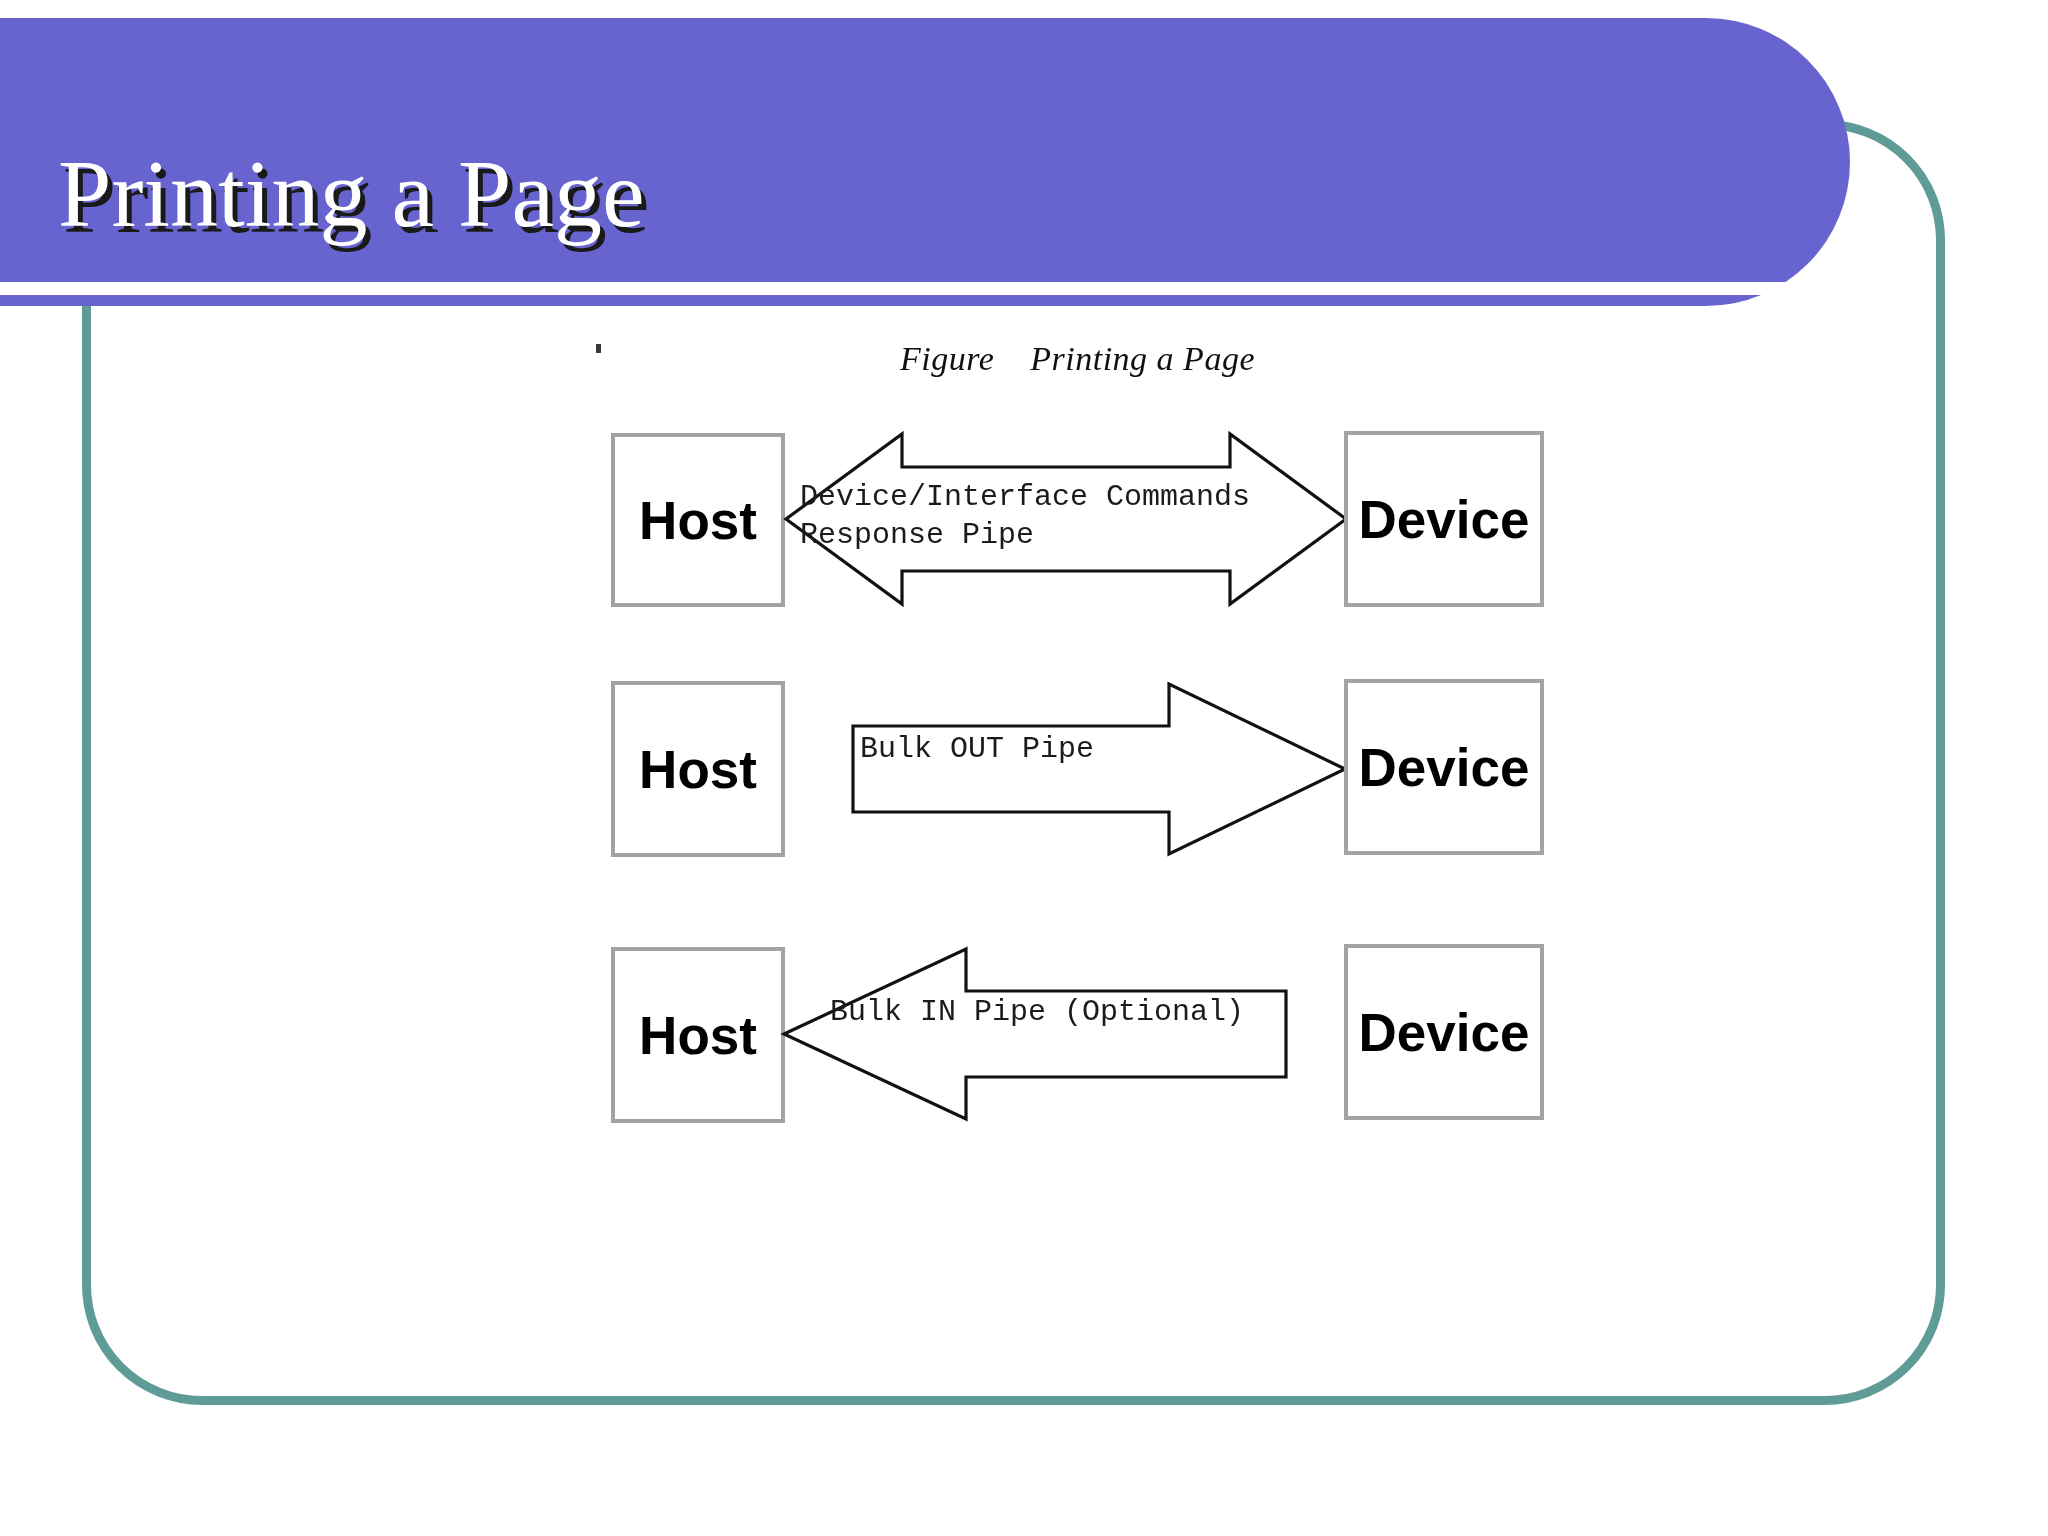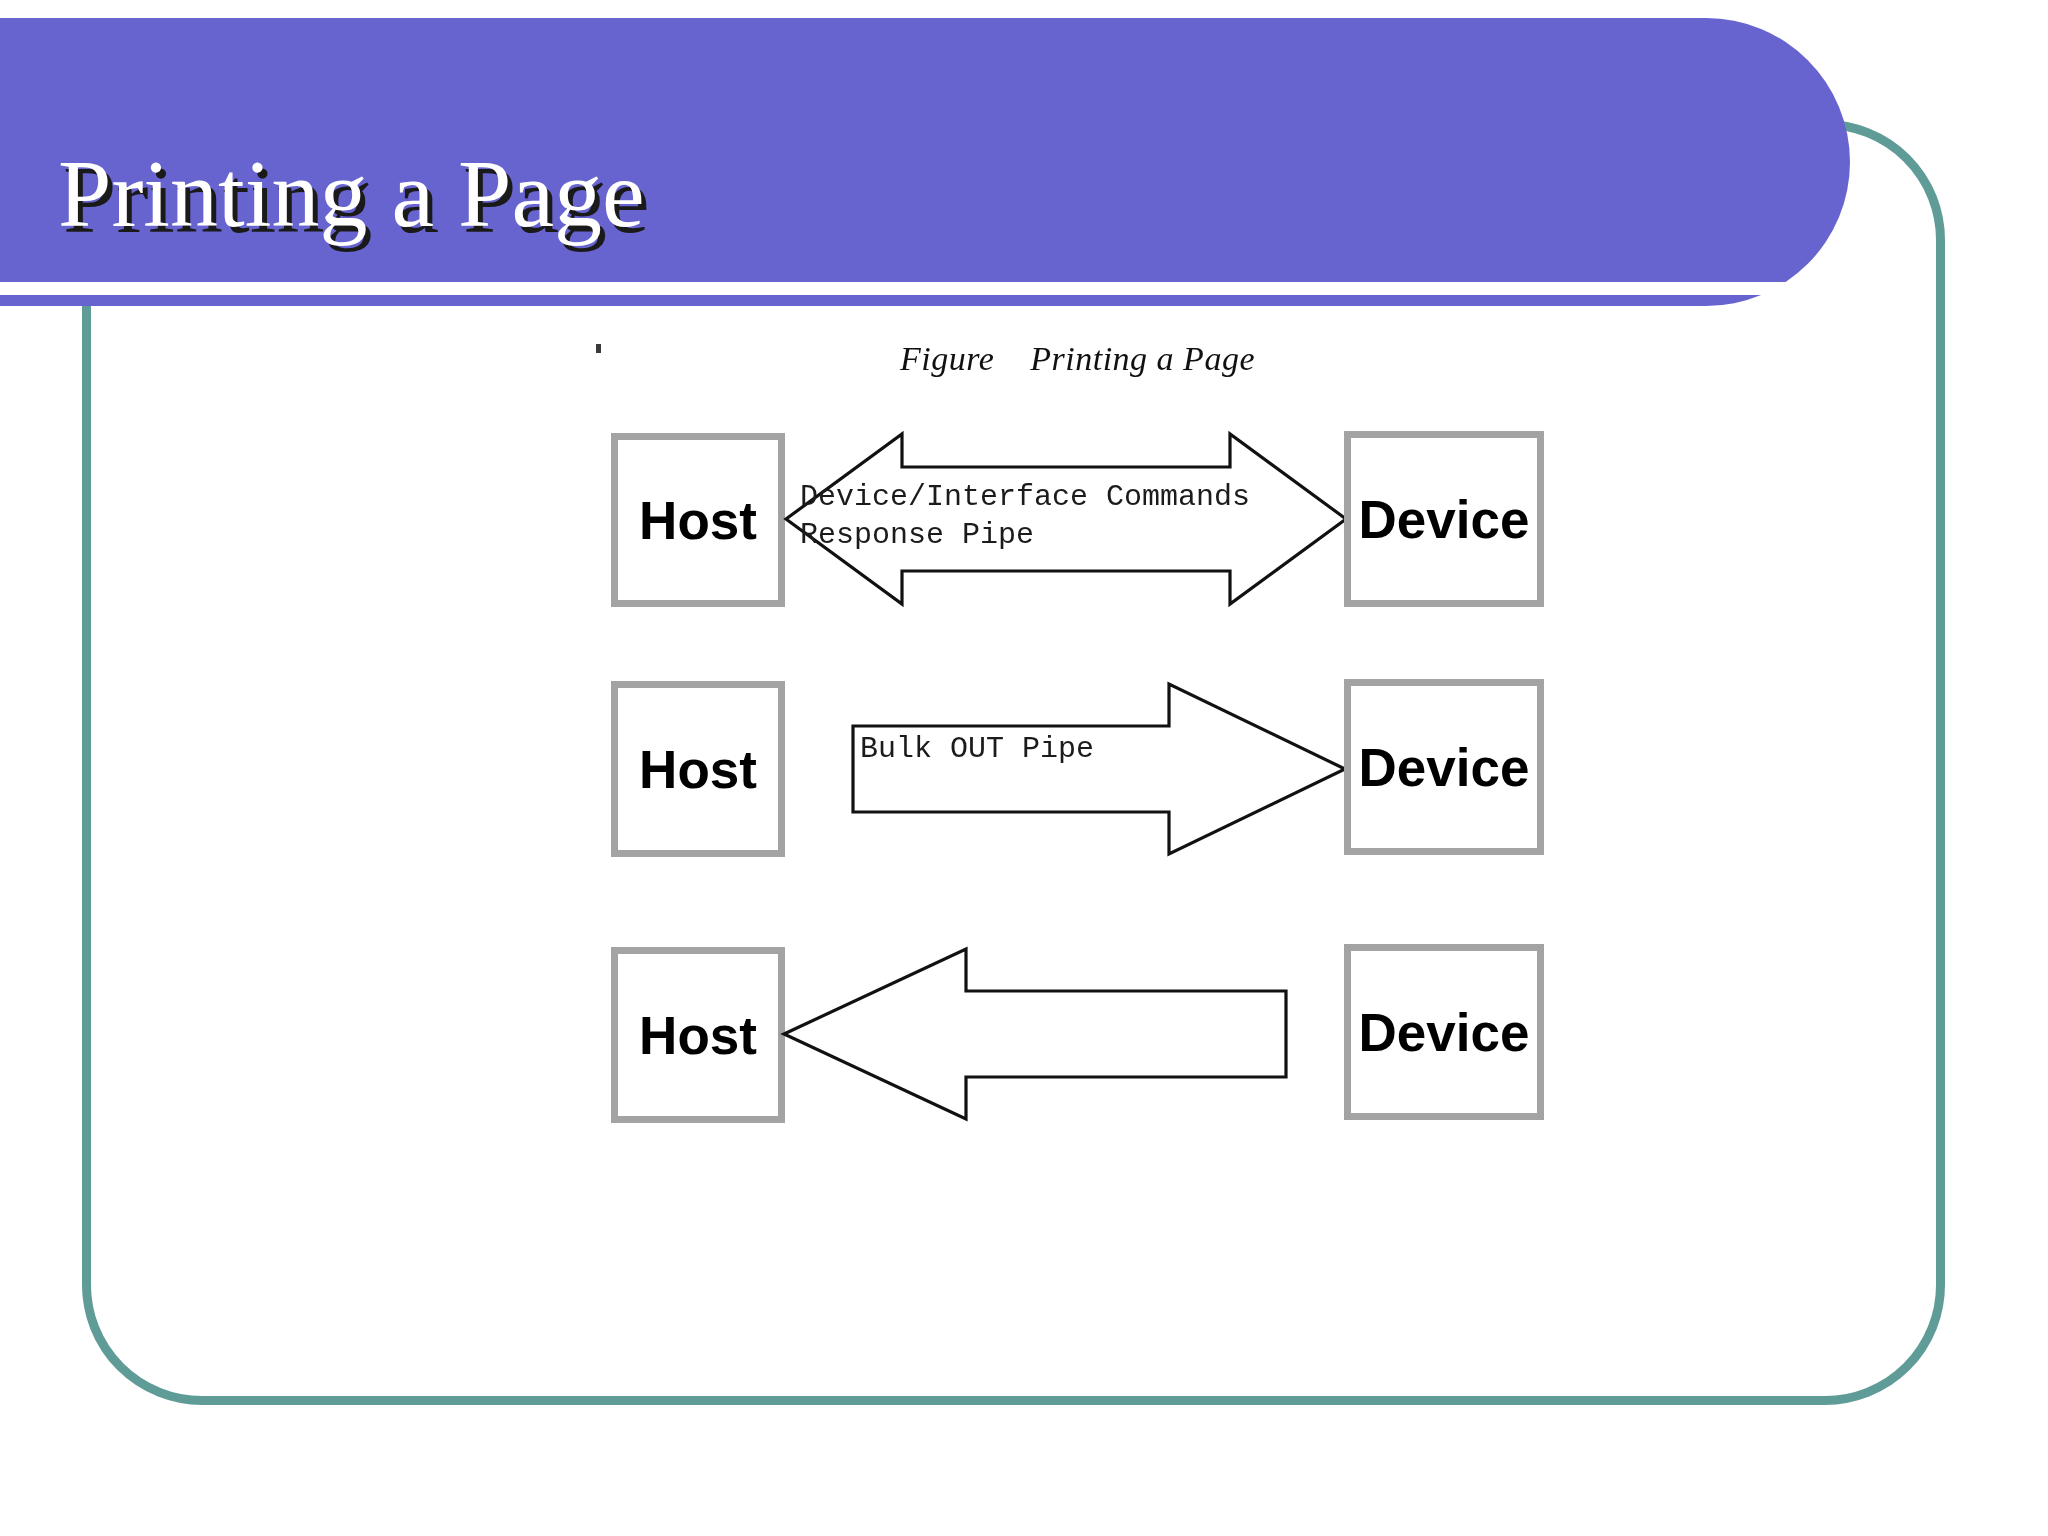--- a/index.html
+++ b/index.html
@@ -91,21 +91,21 @@
     font-style: italic;
     font-size: 34px;
     letter-spacing: 0.5px;
     color: #111111;
     white-space: pre;
   }
 
   
   .node-box {
     position: absolute;
-    border: 7px solid #a3a3a3;
+    border: 4px solid #a3a3a3;
     background: #ffffff;
     box-sizing: border-box;
     display: flex;
     align-items: center;
     justify-content: center;
   }
   .node-label {
     font-family: "Liberation Sans", sans-serif;
     font-weight: bold;
     font-size: 53px;
@@ -193,20 +193,21 @@
 
   <div class="node-box host-3">
     <span class="node-label">Host</span>
   </div>
 
   <svg class="arrow-svg" style="left:784px; top:941px;" width="502" height="186" viewBox="0 0 502 186">
     <polygon class="arrow-shape" points="0,93 182,8 182,50 502,50 502,136 182,136 182,178"></polygon>
   </svg>
 
   <div class="arrow-label" id="label-3">
+    <div>Bulk IN Pipe (Optional)</div>
   </div>
 
   <div class="node-box dev-3">
     <span class="node-label">Device</span>
   </div>
 
 </div>
 
 <div id="title-banner">
   <div id="title-underline"></div>

